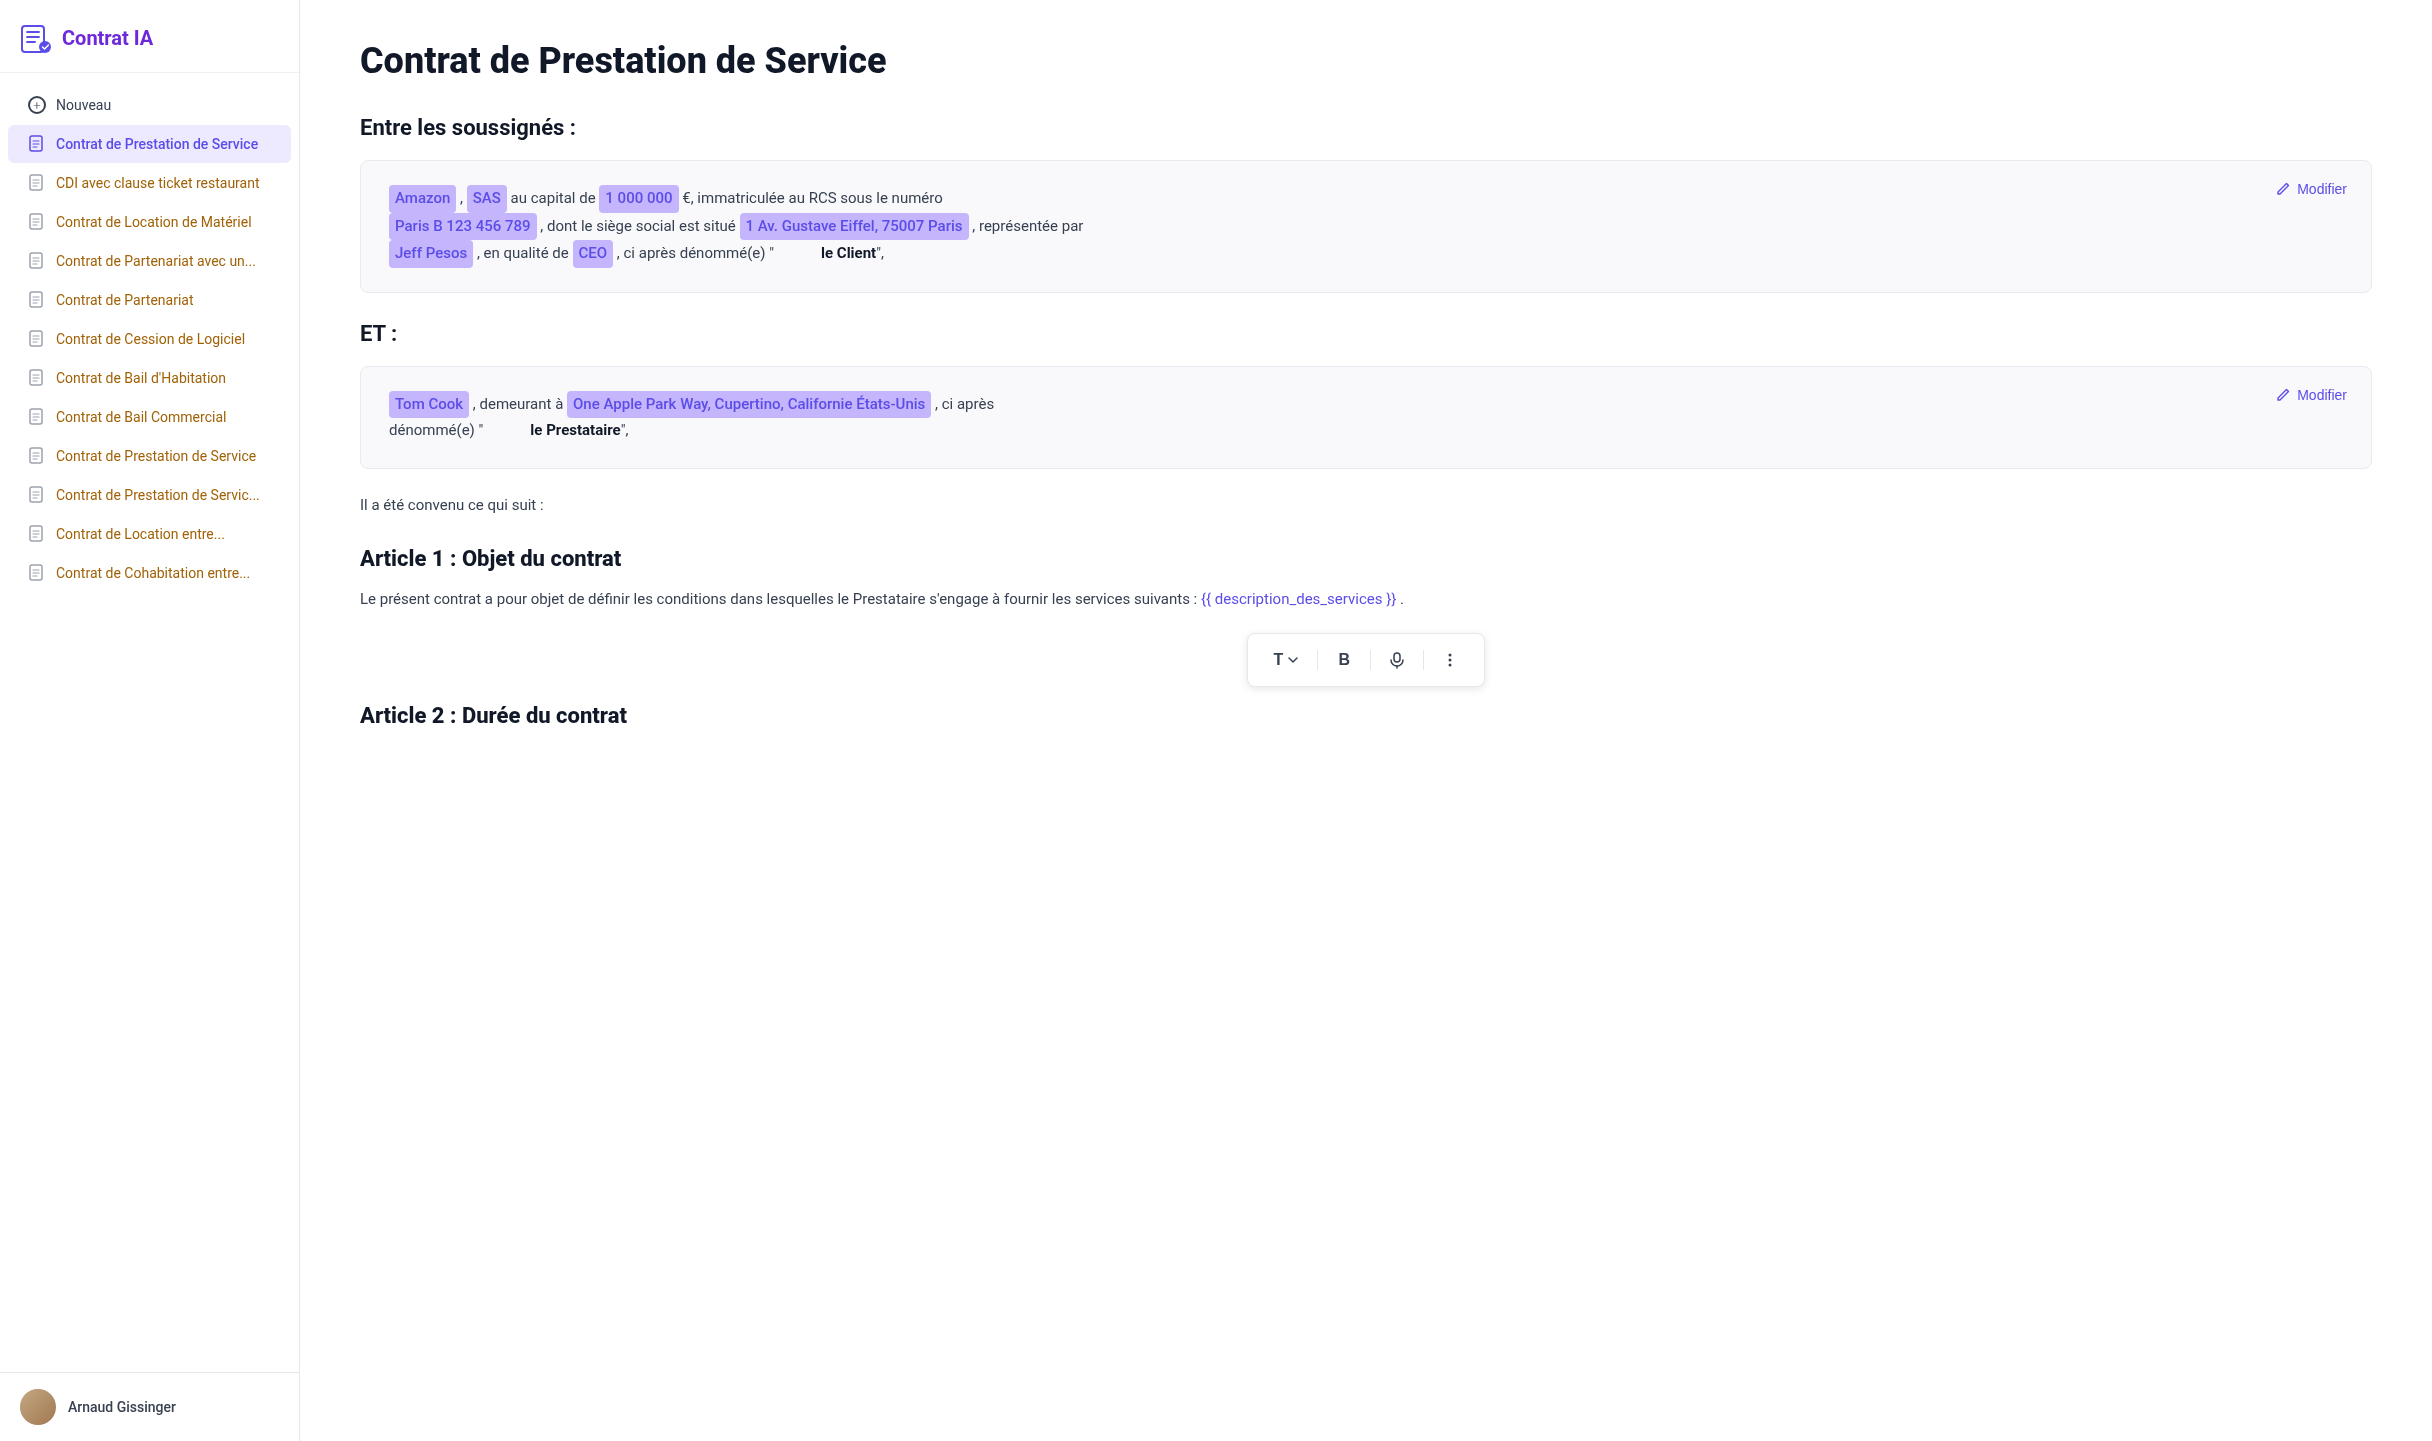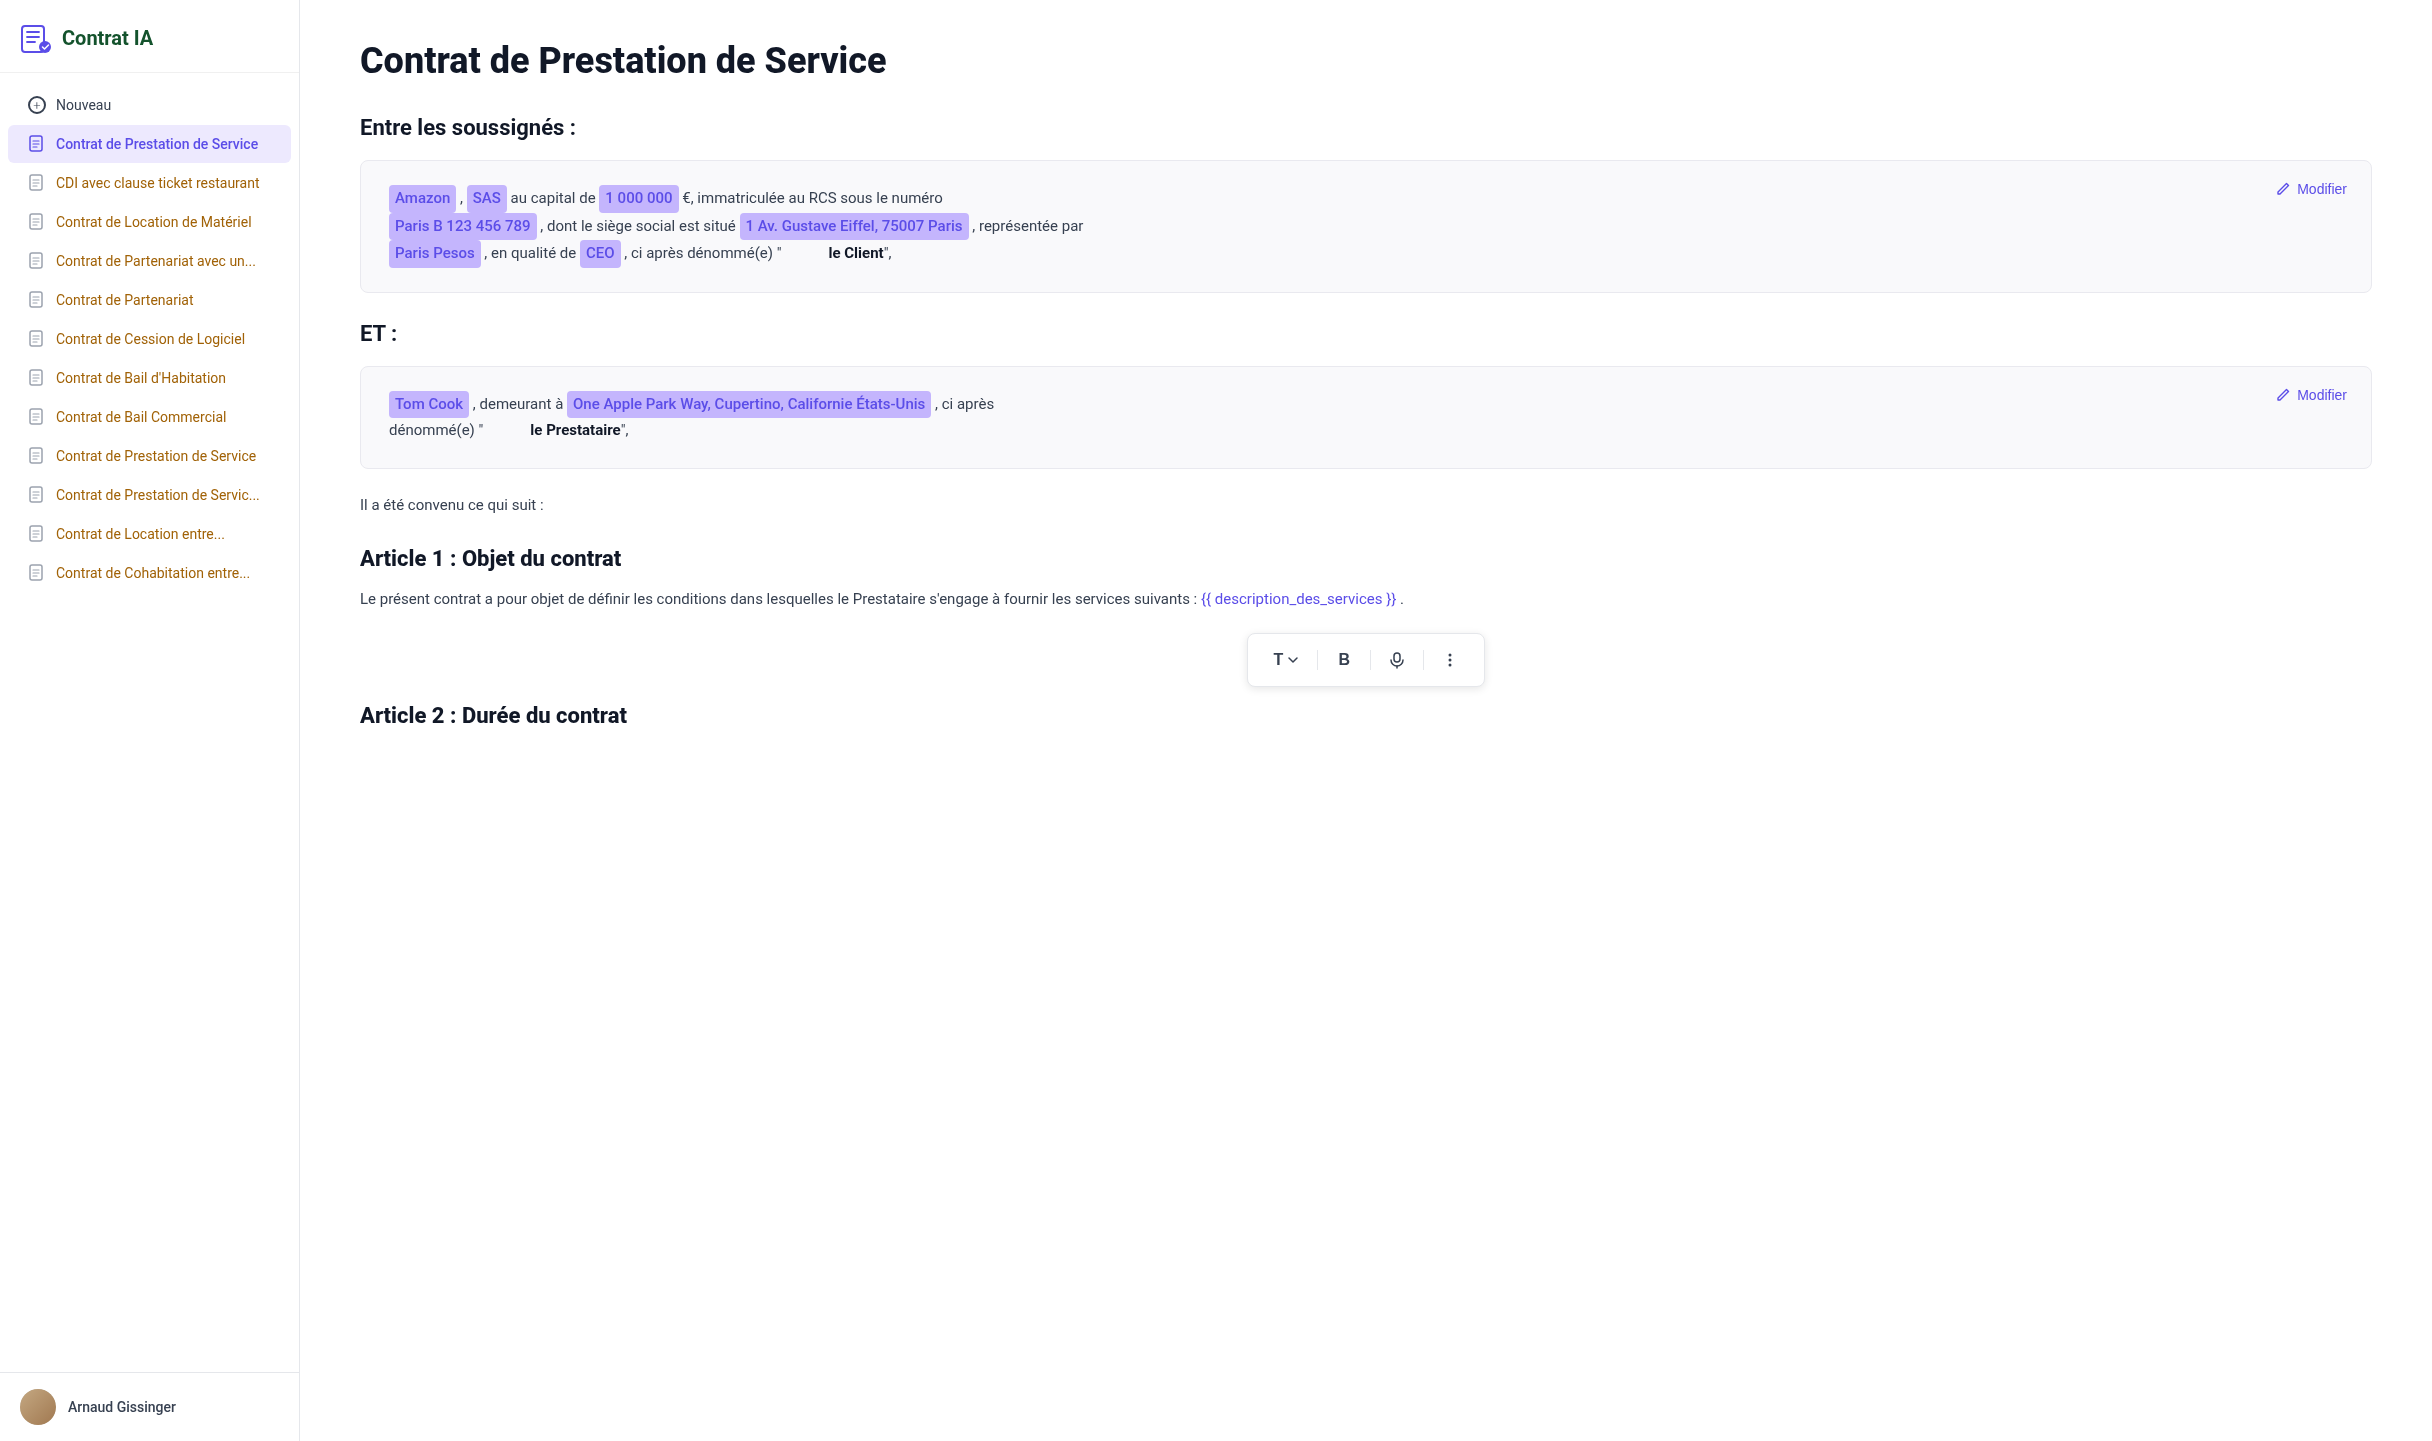--- a/index.html
+++ b/index.html
@@ -33,21 +33,21 @@
 
     .logo-icon {
       width: 32px;
       height: 32px;
       color: #5b4de8;
     }
 
     .logo-text {
       font-size: 20px;
       font-weight: 700;
-      color: #14532d;
+      color: #6d28d9;
     }
 
     .sidebar-nav {
       flex: 1;
       padding: 12px 0;
       overflow-y: auto;
     }
 
     .nav-item {
       display: flex;
@@ -439,21 +439,21 @@
       <span class="highlight-box">SAS</span>
       <span> au capital de </span>
       <span class="highlight-box">1 000 000</span>
       <span> €, immatriculée au RCS sous le numéro</span>
       <br>
       <span class="highlight-box">Paris B 123 456 789</span>
       <span> , dont le siège social est situé </span>
       <span class="highlight-box">1 Av. Gustave Eiffel, 75007 Paris</span>
       <span> , représentée par</span>
       <br>
-      <span class="highlight-box">Paris Pesos</span>
+      <span class="highlight-box">Jeff Pesos</span>
       <span> , en qualité de </span>
       <span class="highlight-box">CEO</span>
       <span> , ci après dénommé(e) "</span><span class="bold-text">le Client</span><span>",</span>
     </div>
   </div>
 
   <h2 class="et-section">ET :</h2>
 
   <div class="contract-block">
     <button class="modify-btn">

